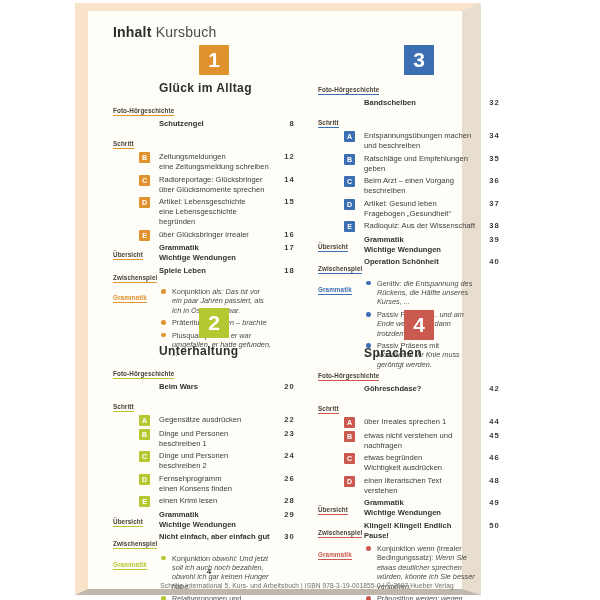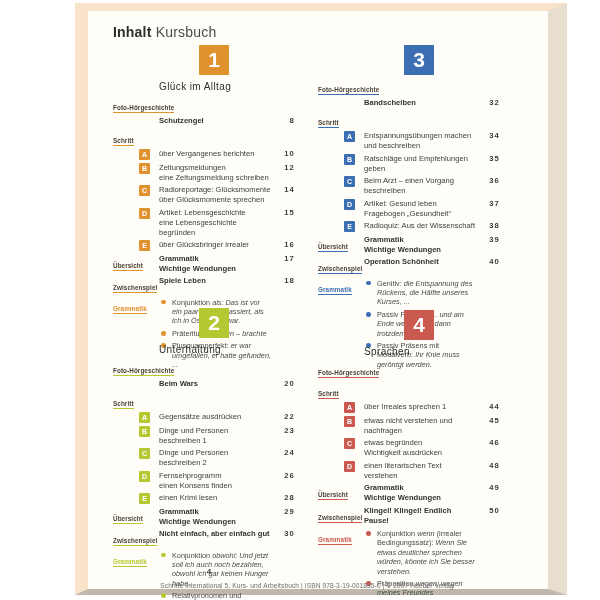--- a/index.html
+++ b/index.html
@@ -1,27 +1,27 @@
 <!DOCTYPE html>
 <html><head>
 <meta charset="utf-8">
 <style>
   html,body{margin:0;padding:0}
   body{width:600px;height:600px;background:#ffffff;position:relative;overflow:hidden;
        font-family:"Liberation Sans",sans-serif;}
-  .page{position:absolute;left:75px;top:3px;width:492px;height:592px;box-sizing:border-box;
+  .page{position:absolute;left:75px;top:3px;width:406px;height:592px;box-sizing:border-box;
         background:#fffdf7;
         border-left:13px solid #f9e3ca;border-top:8px solid #f9e3ca;
         border-right:19px solid #e8decf;border-bottom:6px solid #beb8ad;}
   .hdr{position:absolute;left:25px;top:13px;font-size:14px;color:#4a4a4a;letter-spacing:.2px}
   .hdr b{color:#2b2b2b;font-weight:bold}
   .section{position:absolute;width:182px}
   .num{width:30px;height:30px;margin-left:86px;background:var(--c);color:#fff;
        font-size:21px;font-weight:bold;display:flex;align-items:center;justify-content:center}
-  .sec-title{margin:6px 0 4px 46px;font-size:10px;font-weight:normal;color:#2e2e2e;letter-spacing:.4px}
+  .sec-title{margin:6px 0 4px 46px;font-size:12px;font-weight:bold;color:#2e2e2e;letter-spacing:.4px}
   .row{display:grid;grid-template-columns:46px 1fr 24px;margin-bottom:2.5px;align-items:start}
   .label-only{grid-template-columns:1fr;margin:3px 0 2px}
   .lblcell{display:block}
   .side-label{display:inline-block;font-size:6.3px;font-weight:bold;color:#473f34;
               border-bottom:1px solid var(--c);padding-bottom:1px;letter-spacing:.1px}
   .gram-label .side-label{color:var(--c);border-bottom-color:var(--c)}
   .content{font-size:7.6px;color:#3c3c3c;line-height:10px}
   .content.b{font-weight:bold;color:#333}
   .story-title{font-weight:bold;color:#333}
   .pagecell{font-size:7.6px;font-weight:bold;color:#3a3a3a;text-align:right;
@@ -59,37 +59,30 @@
         <div class="row">
           <span class="lblcell"></span>
           <div class="content"><span class="story-title">Schutzengel</span></div>
           <span class="pagecell">8</span>
         </div>
         <div class="row label-only">
           <span class="lblcell"><span class="side-label">Schritt</span></span>
         </div>
         <div class="row">
           <span class="lblcell">
-            <span class="letter">A</span>
-          </span>
-          <div class="content"><span>über Vergangenes berichten</span></div>
-          <span class="pagecell">10</span>
-        </div>
-        <div class="row">
-          <span class="lblcell">
             <span class="letter">B</span>
           </span>
           <div class="content"><span>Zeitungsmeldungen</span><br><span>eine Zeitungsmeldung schreiben</span></div>
           <span class="pagecell">12</span>
         </div>
         <div class="row">
           <span class="lblcell">
             <span class="letter">C</span>
           </span>
-          <div class="content"><span>Radioreportage: Glücksmomente</span><br><span>über Glücksmomente sprechen</span></div>
+          <div class="content"><span>Radioreportage: Glücksbringer</span><br><span>über Glücksmomente sprechen</span></div>
           <span class="pagecell">14</span>
         </div>
         <div class="row">
           <span class="lblcell">
             <span class="letter">D</span>
           </span>
           <div class="content"><span>Artikel: Lebensgeschichte</span><br><span>eine Lebensgeschichte begründen</span></div>
           <span class="pagecell">15</span>
         </div>
         <div class="row">
@@ -254,20 +247,25 @@
           </div>
           <span class="pagecell"></span>
         </div>
       </div>
       <div class="section" style="left: 230px; top: 299px; --c: #ca5a50;">
         <div class="num">4</div>
         <div class="sec-title">Sprachen</div>
         <div class="row label-only">
           <span class="lblcell"><span class="side-label">Foto-Hörgeschichte</span></span>
         </div>
+        <div class="row">
+          <span class="lblcell"></span>
+          <div class="content"><span class="story-title">Göhreschdase?</span></div>
+          <span class="pagecell">42</span>
+        </div>
         <div class="row label-only">
           <span class="lblcell"><span class="side-label">Schritt</span></span>
         </div>
         <div class="row">
           <span class="lblcell">
             <span class="letter">A</span>
           </span>
           <div class="content"><span>über Irreales sprechen 1</span></div>
           <span class="pagecell">44</span>
         </div>

